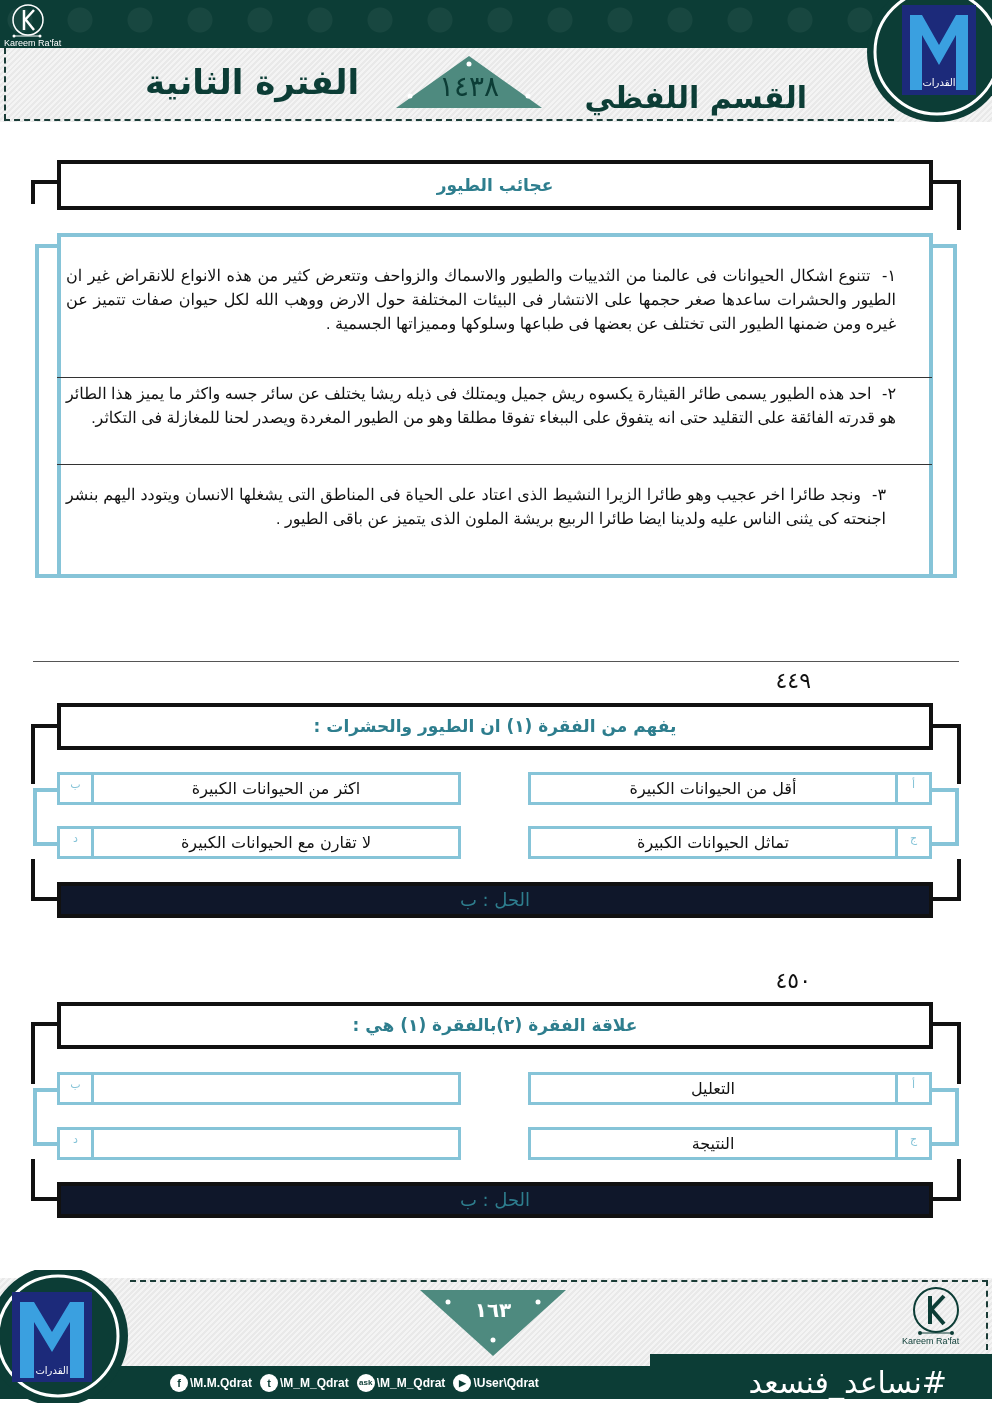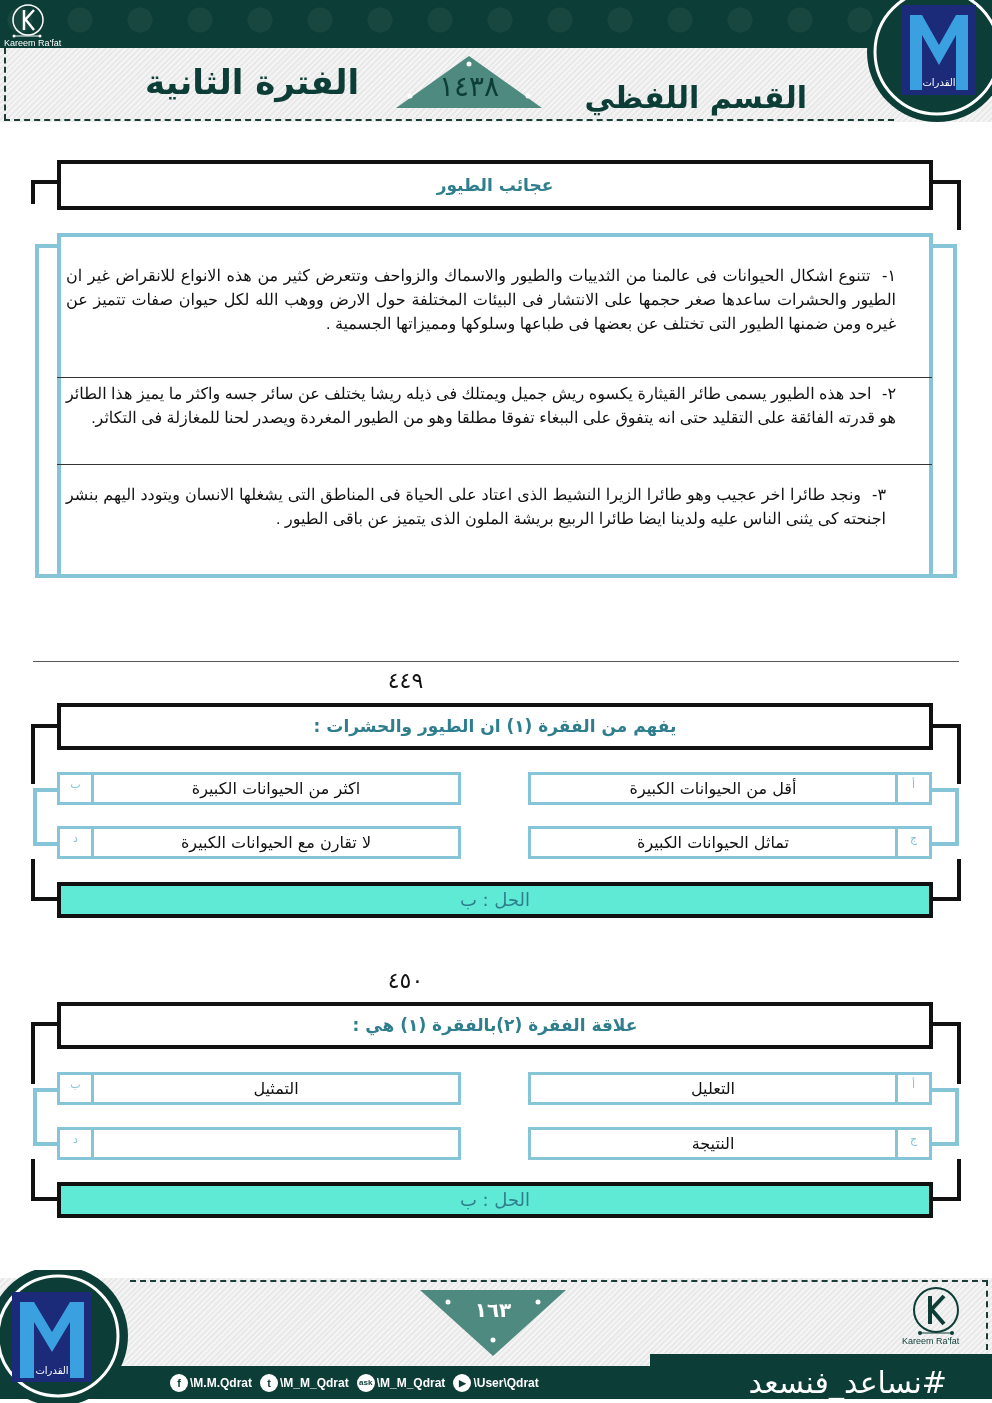--- a/index.html
+++ b/index.html
@@ -37,33 +37,33 @@
       border-right: 4px solid #86c4d8; border-top: 4px solid #86c4d8; border-bottom: 4px solid #86c4d8; }
     .passage-inner-l { position: absolute; left: 57px; top: 233px; height: 345px; border-left: 4px solid #86c4d8; }
     .passage-inner-r { position: absolute; left: 929px; top: 233px; height: 345px; border-left: 4px solid #86c4d8; }
     .para { position: absolute; left: 66px; width: 830px; direction: rtl; text-align: justify;
       font-family: Liberation Sans, sans-serif; font-size: 16px; line-height: 24px; color: #111; }
     .para-num { margin-left: 6px; }
     .para-sep { position: absolute; left: 57px; width: 875px; border-top: 1.5px solid #333; }
 
     
     .page-divider { position: absolute; left: 33px; top: 661px; width: 926px; border-top: 1.5px solid #555; }
-    .q-number { position: absolute; width: 811px; text-align: center; font-size: 22px; color: #111; font-family: "DejaVu Sans", sans-serif; }
+    .q-number { position: absolute; width: 811px; text-align: right; font-size: 22px; color: #111; font-family: "DejaVu Sans", sans-serif; }
 
     
     .opt { position: absolute; width: 404px; height: 33px; border: 3px solid #86c4d8; background: #fff; display: flex; }
     .opt-text { flex: 1; text-align: center; font-size: 16px; line-height: 27px; direction: rtl; color: #111; }
     .opt-letter { width: 34px; text-align: center; font-size: 11px; line-height: 20px; color: #86c4d8; }
     .opt.left .opt-letter { border-right: 3px solid #86c4d8; order: 0; }
     .opt.left .opt-text { order: 1; }
     .opt.right .opt-letter { border-left: 3px solid #86c4d8; order: 1; }
     .opt.right .opt-text { order: 0; }
     .blue-conn { position: absolute; border: 4px solid #86c4d8; }
 
-    .answer-box { position: absolute; left: 57px; width: 876px; height: 36px; border: 4px solid #111; background: #5eead4;
+    .answer-box { position: absolute; left: 57px; width: 876px; height: 36px; border: 4px solid #111; background: #0f172a;
       text-align: center; font-size: 18px; line-height: 28px; color: #2e7e8e; direction: rtl; }
 
     
     .footer { position: absolute; left: 0; top: 1270px; width: 992px; height: 133px; }
     .ftr-light { position: absolute; left: 0; top: 8px; width: 992px; height: 88px;
       background: repeating-linear-gradient(135deg, #f4f4f4 0 2px, #e9e9e9 2px 4px); }
     .ftr-dark { position: absolute; left: 0; top: 96px; width: 992px; height: 33px; background: #0c3d36; }
     .ftr-cut { position: absolute; left: 650px; top: 84px; width: 342px; height: 14px; background: #0c3d36; }
     .ftr-dash { position: absolute; left: 130px; top: 10px; width: 858px; border-top: 2px dashed #1a3b36; }
     .ftr-dash-v { position: absolute; left: 986px; top: 10px; height: 70px; border-left: 2px dashed #1a3b36; }
@@ -197,21 +197,20 @@
 
 <div class="blue-conn" style="left:33px; top:1088px; width:26px; height:58px; border-right:none;"></div>
 <div class="blue-conn" style="left:931px; top:1088px; width:28px; height:58px; border-left:none;"></div>
 
 <div class="opt right" style="left:528px; top:1072px;">
   <span class="opt-text">التعليل</span>
   <span class="opt-letter">أ</span>
 </div>
 <div class="opt left" style="left:57px; top:1072px;">
   <span class="opt-letter">ب</span>
-  <span class="opt-text">التمثيل</span>
 </div>
 <div class="opt right" style="left:528px; top:1127px;">
   <span class="opt-text">النتيجة</span>
   <span class="opt-letter">ج</span>
 </div>
 <div class="opt left" style="left:57px; top:1127px;">
   <span class="opt-letter">د</span>
 </div>
 
 <div class="answer-box" style="top:1182px;">

